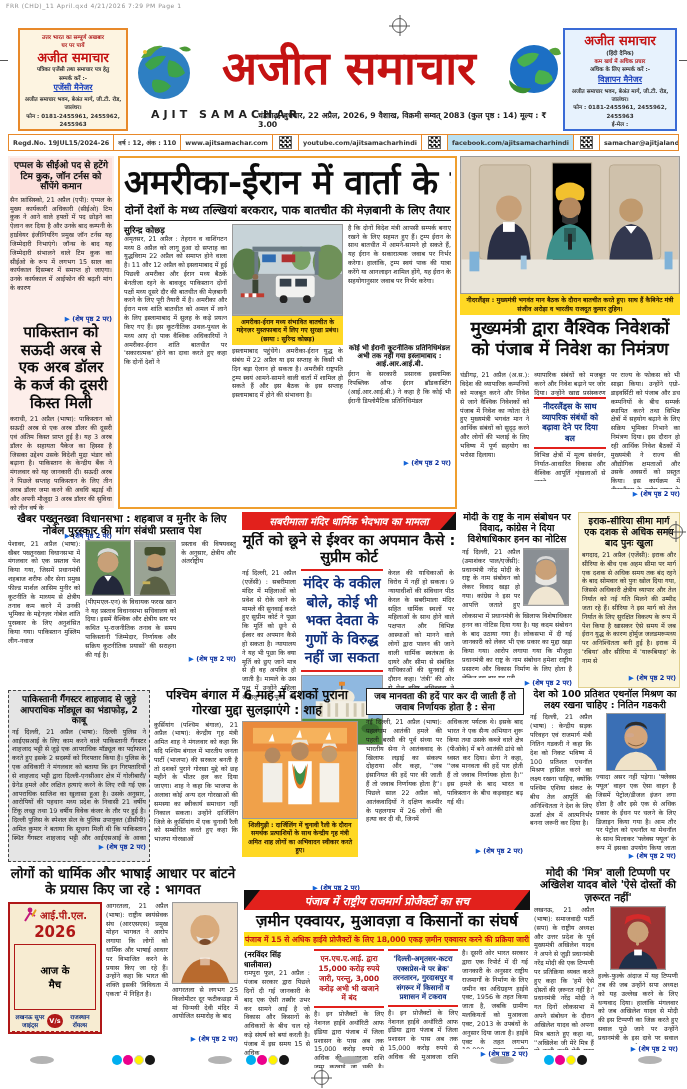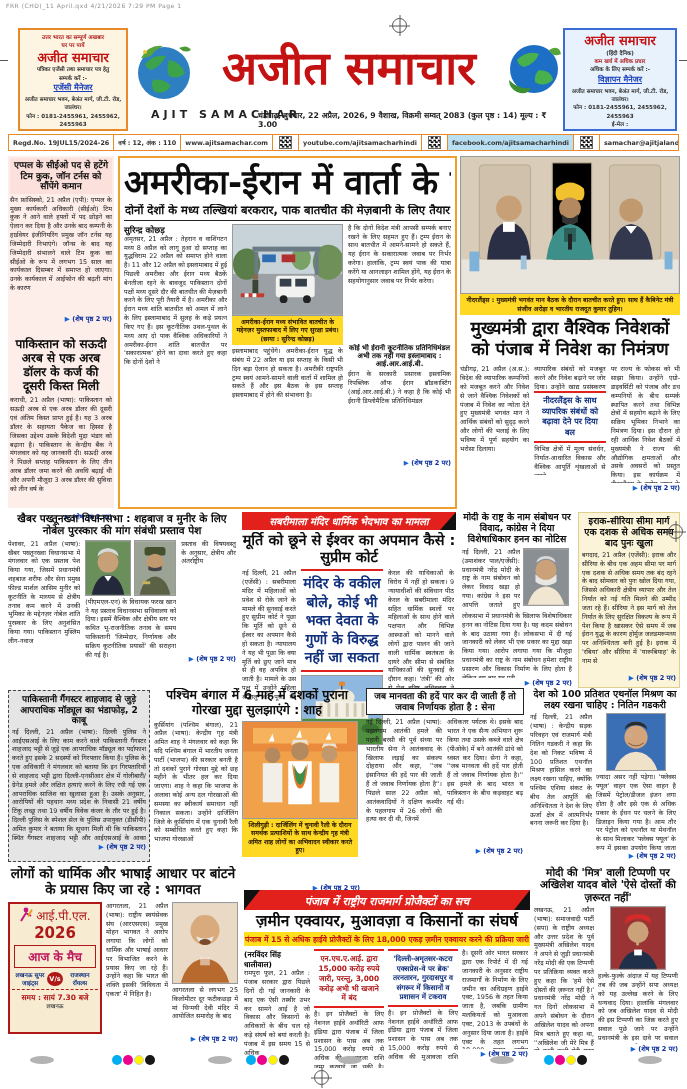--- a/index.html
+++ b/index.html
@@ -123,21 +123,21 @@
         <span class="qr"></span>
       </div>
     <div class="cell">samachar@ajitjalandhar.com</div>
 
   </div>
 
   <div class="abs leftA" style="left:8px;top:156px;width:106px;height:352px">
     <div class="hl" style="font-size:9px;background:#fce0dc;padding:2px 1px">एप्पल के सीईओ पद से हटेंगे टिम कुक, जॉन टर्नस को सौंपेंगे कमान</div>
     <div class="body-txt" style="height:118px;margin-top:2px">सैन फ्रांसिस्को, 21 अप्रैल (एपी): एप्पल के मुख्य कार्यकारी अधिकारी (सीईओ) टिम कुक ने आने वाले हफ्तों में पद छोड़ने का ऐलान कर दिया है और उनके बाद कम्पनी के हार्डवेयर इंजीनियरिंग प्रमुख जॉन टर्नस यह जिम्मेदारी निभाएंगे। जॉन्स के बाद यह जिम्मेदारी संभालने वाले टिम कुक का सीईओ के रूप में लगभग 15 साल का कार्यकाल दिसम्बर में समाप्त हो जाएगा। उनके कार्यकाल में आईफोन की बढ़ती मांग के कारण</div>
     <div class="cont">(शेष पृष्ठ 2 पर)</div>
-    <div class="hl" style="font-size:12px;margin-top:13px;padding:1px">पाकिस्तान को सऊदी अरब से एक अरब डॉलर के कर्ज की दूसरी किस्त मिली</div>
+    <div class="hl" style="font-size:15px;margin-top:0;padding:1px">पाकिस्तान को सऊदी अरब से एक अरब डॉलर के कर्ज की दूसरी किस्त मिली</div>
     <div class="body-txt" style="height:116px;margin-top:2px">कराची, 21 अप्रैल (भाषा): पाकिस्तान को सऊदी अरब से एक अरब डॉलर की दूसरी एवं अंतिम किस्त प्राप्त हुई है। यह 3 अरब डॉलर के सहायता पैकेज का हिस्सा है जिसका उद्देश्य उसके विदेशी मुद्रा भंडार को बढ़ाना है। पाकिस्तान के केन्द्रीय बैंक ने मंगलवार को यह जानकारी दी। सऊदी अरब ने पिछले सप्ताह पाकिस्तान के लिए तीन अरब डॉलर जमा करने की अवधि बढ़ाई थी और अपनी मौजूदा 3 अरब डॉलर की सुविधा को तीन वर्ष के</div>
     <div class="cont">(शेष पृष्ठ 2 पर)</div>
   </div>
 
   <div class="abs" style="left:118px;top:156px;width:339px;height:353px;border:2.5px solid #ef9f2f;padding:4px;background:#fff">
     <div class="hl" style="font-size:34px;white-space:nowrap">अमरीका-ईरान में वार्ता के संकेत</div>
     <div class="hl" style="font-size:11.5px;margin-top:2px;border-bottom:1px solid #222;padding-bottom:2px">दोनों देशों के मध्य तल्खियां बरकरार, पाक बातचीत की मेज़बानी के लिए तैयार</div>
     <div class="cols" style="margin-top:3px">
       <div style="width:104px">
         <div style="font-size:8.5px;font-weight:bold;color:#111">सुरिन्द्र कोछड़</div>
@@ -200,21 +200,21 @@
           <circle cx="172" cy="54" r="12" fill="#c09a6e"></circle>
           <path d="M150 104 q3 -34 22 -36 q19 2 22 36Z" fill="#33384f"></path>
           <path d="M166 70 l6 8 6 -8 Z" fill="#fff"></path>
           <rect x="8" y="96" width="10" height="20" fill="#7fb2d8"></rect>
           <rect x="206" y="96" width="8" height="18" fill="#7fb2d8"></rect>
           <rect x="60" y="100" width="6" height="14" fill="#9fc3dd"></rect>
         </svg>
     </div>
     <div class="cap-yellow">नीदरलैंड्स : मुख्यमंत्री भगवंत मान बैठक के दौरान बातचीत करते हुए। साथ हैं कैबिनेट मंत्री संजीव अरोड़ा व भारतीय राजदूत कुमार तुहिन।</div>
     <div class="hl" style="font-size:17.5px;margin-top:3px">मुख्यमंत्री द्वारा वैश्विक निवेशकों को पंजाब में निवेश का निमंत्रण</div>
-    <div class="cols" style="margin-top:6px">
+    <div class="cols" style="margin-top:12px">
       <div style="width:70px">
         <div class="body-txt" style="height:128px">चंडीगढ़, 21 अप्रैल (अ.स.): विदेश की व्यापारिक कम्पनियों को मजबूत करने और निवेश से जाने वैश्विक निवेशकों को पंजाब में निवेश का न्योता देते हुए मुख्यमंत्री भगवंत मान ने आर्थिक संबंधों को सुदृढ़ करने और लोगों की भलाई के लिए भविष्य में पूर्ण सहयोग का भरोसा दिलाया।</div>
       </div>
       <div style="width:72px">
         <div class="body-txt" style="height:26px">व्यापारिक संबंधों को मजबूत करने और निवेश बढ़ाने पर जोर दिया। उन्होंने खाद्य प्रसंस्करण और</div>
         <div class="pq">नीदरलैंड्स के साथ व्यापरिक संबंधों को बढ़ावा देने पर दिया बल</div>
         <div class="body-txt" style="height:30px;margin-top:2px">विभिन्न क्षेत्रों में मूल्य संवर्धन, निर्यात-आधारित विकास और वैश्विक आपूर्ति शृंखलाओं से जुड़ने</div>
       </div>
       <div style="width:70px">
         <div class="body-txt" style="height:118px">पर राज्य के फोकस को भी साझा किया। उन्होंने एग्रो-डाइवर्सिटी को पंजाब और डच कम्पनियों के बीच सम्पर्क स्थापित करने तथा विभिन्न क्षेत्रों में सहयोग बढ़ाने के लिए सक्रिय भूमिका निभाने का निमंत्रण दिया। इस दौरान हो रही आर्थिक निवेश बैठकों में मुख्यमंत्री ने राज्य की औद्योगिक क्षमताओं और उसके अवसरों को प्रस्तुत किया। इस कार्यक्रम में नीदरलैंड्स के उद्योग जगत के प्रतिनिधियों और ट्रेडिंग</div>
@@ -394,24 +394,24 @@
   <div class="abs" style="left:8px;top:866px;width:230px">
     <div class="hl" style="font-size:13.5px">लोगों को धार्मिक और भाषाई आधार पर बांटने के प्रयास किए जा रहे : भागवत</div>
     <div style="display:flex;gap:4px;margin-top:4px">
       <div class="iplad" style="width:94px;height:132px">
         <div style="display:flex;align-items:center;justify-content:center;gap:3px">
           <svg width="14" height="16" viewBox="0 0 14 16">
               <circle cx="7" cy="3" r="2.4" fill="#c2187c"></circle>
               <path d="M2 14 L7 6 L12 9" stroke="#c2187c" stroke-width="2" fill="none"></path>
               <rect x="10" y="2" width="2" height="8" rx="1" fill="#e8a020" transform="rotate(30 11 6)"></rect>
             </svg>
-          <span style="color:#b01818;font-weight:normal;font-size:12px">आई.पी.एल.</span>
+          <span style="color:#b01818;font-weight:bold;font-size:10px">आई.पी.एल.</span>
         </div>
         <div style="color:#b01818;font-weight:bold;font-size:15px">2026</div>
-        <div style="border:1.4px solid #b01818;color:#be185d;font-weight:bold;font-size:12px;margin:3px 2px;padding:2px">आज के मैच</div>
+        <div style="border:1.4px solid #b01818;color:#000000;font-weight:bold;font-size:10px;margin:3px 2px;padding:18px">आज के मैच</div>
         <div style="display:flex;align-items:center;justify-content:space-between;margin:2px 1px">
           <span style="color:#10307e;font-weight:bold;font-size:6px;width:34px">लखनऊ सुपर जाइंट्स</span>
           <span style="background:#b01818;color:#fff;font-weight:bold;font-size:6.5px;border-radius:50%;padding:3px 2px">V/s</span>
           <span style="color:#10307e;font-weight:bold;font-size:6px;width:34px">राजस्थान रॉयल्स</span>
         </div>
         <div style="color:#b01818;font-weight:bold;font-size:7.5px;border-top:1px dashed #b01818;padding-top:2px">समय : सायं 7.30 बजे</div>
         <div style="color:#555;font-weight:bold;font-size:6px">लखनऊ</div>
       </div>
       <div class="body-txt" style="width:62px;height:140px">आगरतला, 21 अप्रैल (भाषा): राष्ट्रीय स्वयंसेवक संघ (आरएसएस) प्रमुख मोहन भागवत ने आरोप लगाया कि लोगों को धार्मिक और भाषाई आधार पर विभाजित करने के प्रयास किए जा रहे हैं। उन्होंने कहा कि भारत की शक्ति इसकी 'विविधता में एकता' में निहित है।</div>
       <div style="width:66px">

